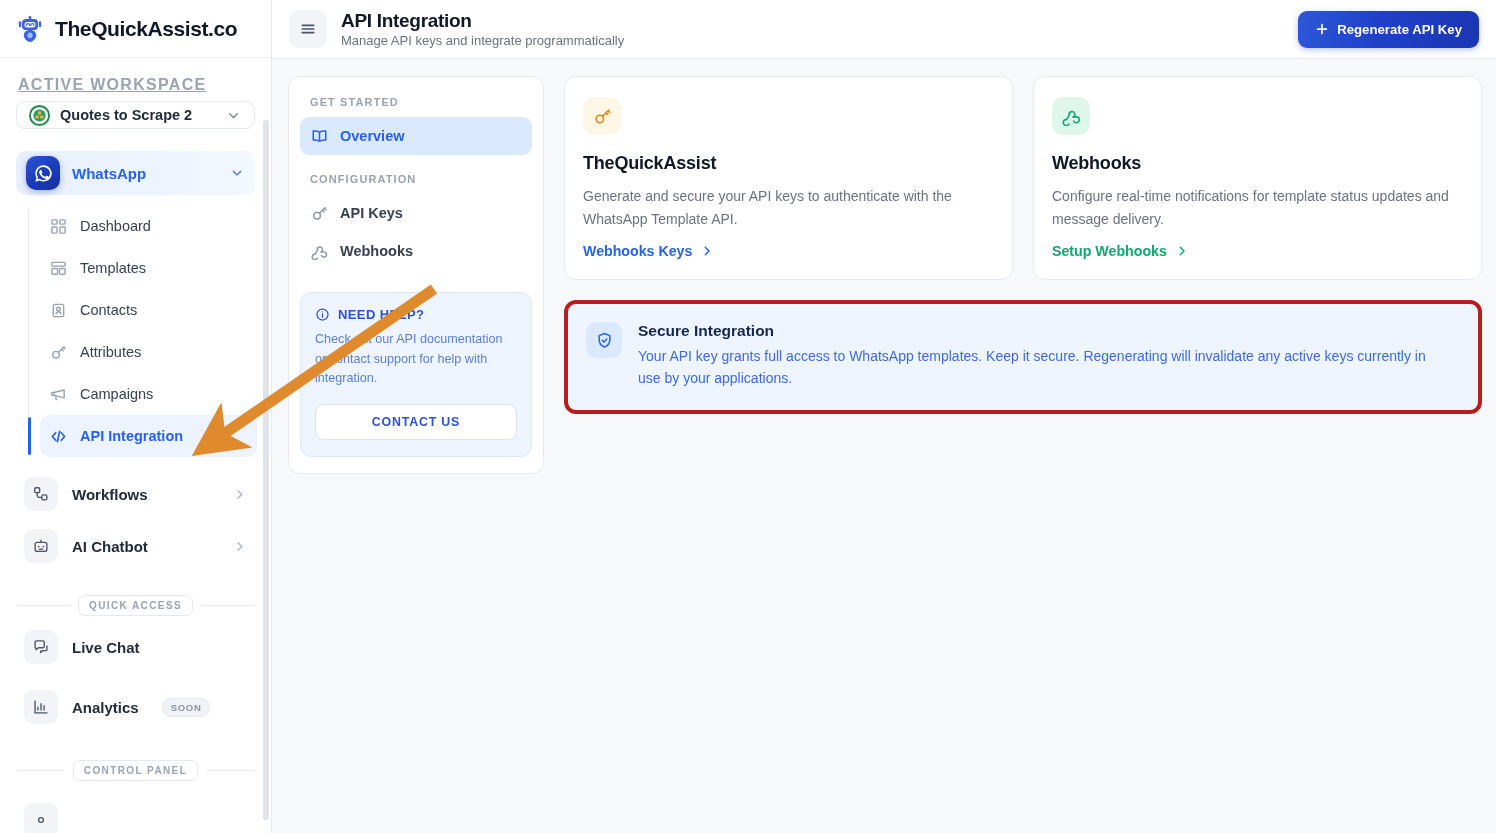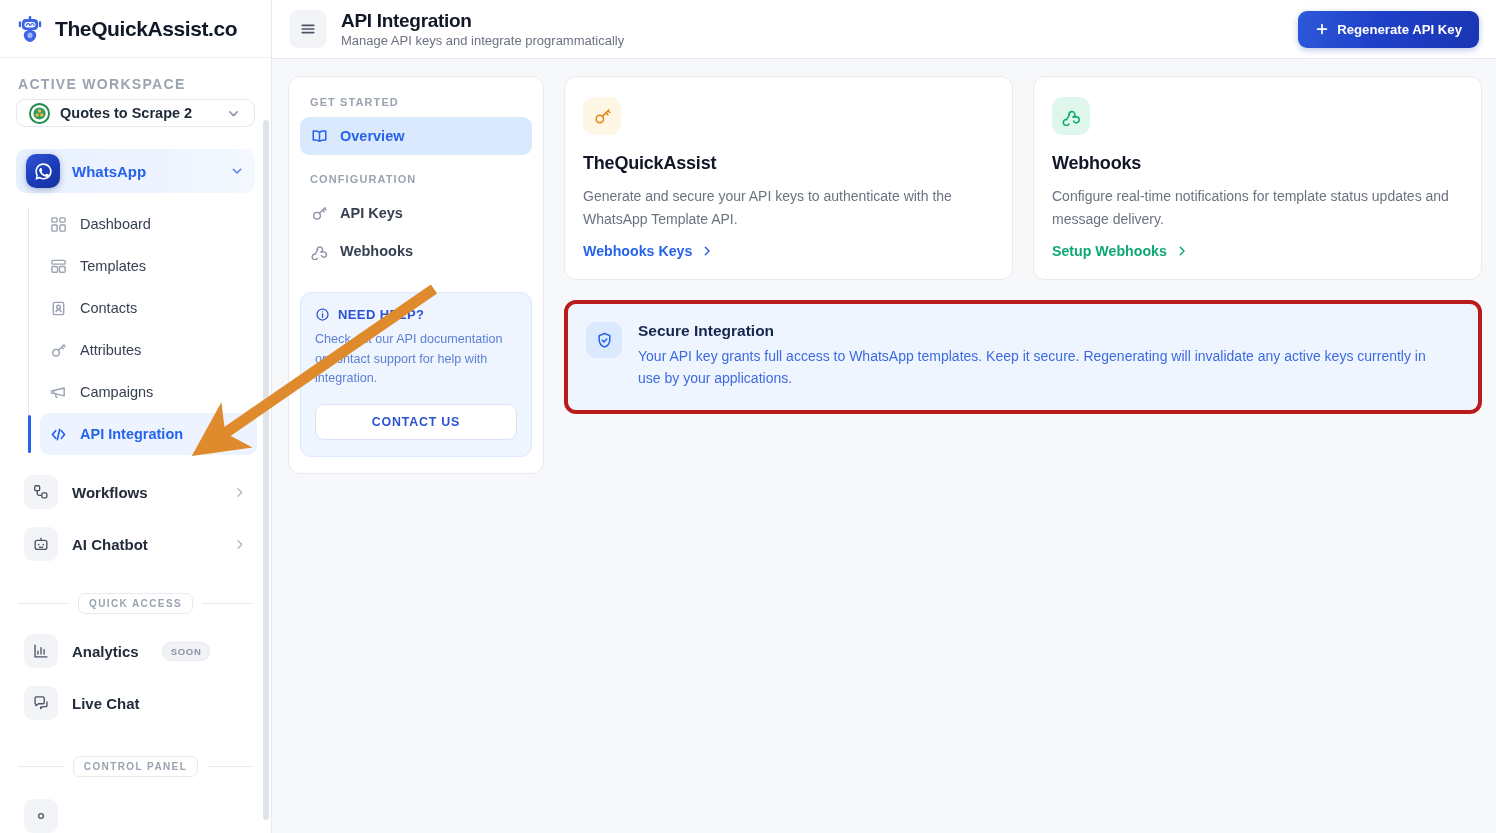--- a/index.html
+++ b/index.html
@@ -27,23 +27,24 @@
   }
   .brand-logo { width: 32px; height: 32px; flex: 0 0 32px; }
   .brand-name {
     font-size: 21px; font-weight: 700; color: #101828; letter-spacing: -0.4px;
   }
   .sb-scroll {
     height: 775px; overflow: hidden; position: relative;
     padding: 0 0 0 0;
   }
   .sec-label {
-    font-size: 14px; font-weight: 700; letter-spacing: 1.3px;
+    font-size: 16px; font-weight: 700; letter-spacing: 1.3px;
     color: #9aa3b2; text-transform: uppercase;
     padding: 18px 16px 7px 18px;
+    text-decoration: underline;
   }
   .ws-select {
     margin: 0 16px; height: 28px;
     border: 1px solid #e4e8ef; border-radius: 9px;
     display: flex; align-items: center; gap: 10px;
     padding: 0 12px; background: #fff; cursor: pointer;
   }
   .ws-icon { width: 21px; height: 21px; flex: 0 0 21px; }
   .ws-name { font-size: 14.5px; font-weight: 600; color: #1f2a37; flex: 1; }
   .chev { color: #8a94a6; flex: 0 0 auto; display: flex; }
@@ -374,39 +375,39 @@
           </span>
         </div>
       </div>
 
       <div class="divider-label">
         <span class="ln"></span>
         <span class="pill">QUICK ACCESS</span>
         <span class="ln"></span>
       </div>
 
+      <div class="big-item">
+        <span class="big-ico">
+          <svg viewBox="0 0 20 20" width="18" height="18" fill="none" stroke="currentColor" stroke-width="1.5" stroke-linejoin="round">
+              <path d="M3.4 4.6a1.4 1.4 0 0 1 1.4-1.4h7.4a1.4 1.4 0 0 1 1.4 1.4v4.8a1.4 1.4 0 0 1-1.4 1.4H7.2L4.4 13V11.2a1 1 0 0 1-1-1z"></path>
+              <path d="M16.6 8.2v4.5a1.3 1.3 0 0 1-1.3 1.3H12l-2.4 2.2v-2.2"></path>
+            </svg>
+        </span>
+        <span class="big-label">Live Chat</span>
+      </div>
+
       <div class="big-item" style="margin-top:14px">
         <span class="big-ico">
           <svg viewBox="0 0 20 20" width="18" height="18" fill="none" stroke="currentColor" stroke-width="1.5" stroke-linecap="round">
               <path d="M3.4 3.4v13.2h13.2"></path>
               <path d="M6.6 13.4v-3.2M10 13.4V6.4M13.4 13.4v-5"></path>
             </svg>
         </span>
         <span class="big-label" style="flex:0 0 auto">Analytics</span>
         <span class="soon-badge">SOON</span>
-      </div>
-
-      <div class="big-item">
-        <span class="big-ico">
-          <svg viewBox="0 0 20 20" width="18" height="18" fill="none" stroke="currentColor" stroke-width="1.5" stroke-linejoin="round">
-              <path d="M3.4 4.6a1.4 1.4 0 0 1 1.4-1.4h7.4a1.4 1.4 0 0 1 1.4 1.4v4.8a1.4 1.4 0 0 1-1.4 1.4H7.2L4.4 13V11.2a1 1 0 0 1-1-1z"></path>
-              <path d="M16.6 8.2v4.5a1.3 1.3 0 0 1-1.3 1.3H12l-2.4 2.2v-2.2"></path>
-            </svg>
-        </span>
-        <span class="big-label">Live Chat</span>
       </div>
 
       <div class="divider-label" style="margin-top:30px">
         <span class="ln"></span>
         <span class="pill">CONTROL PANEL</span>
         <span class="ln"></span>
       </div>
 
       <div class="big-item" style="margin-top:16px">
         <span class="big-ico">

